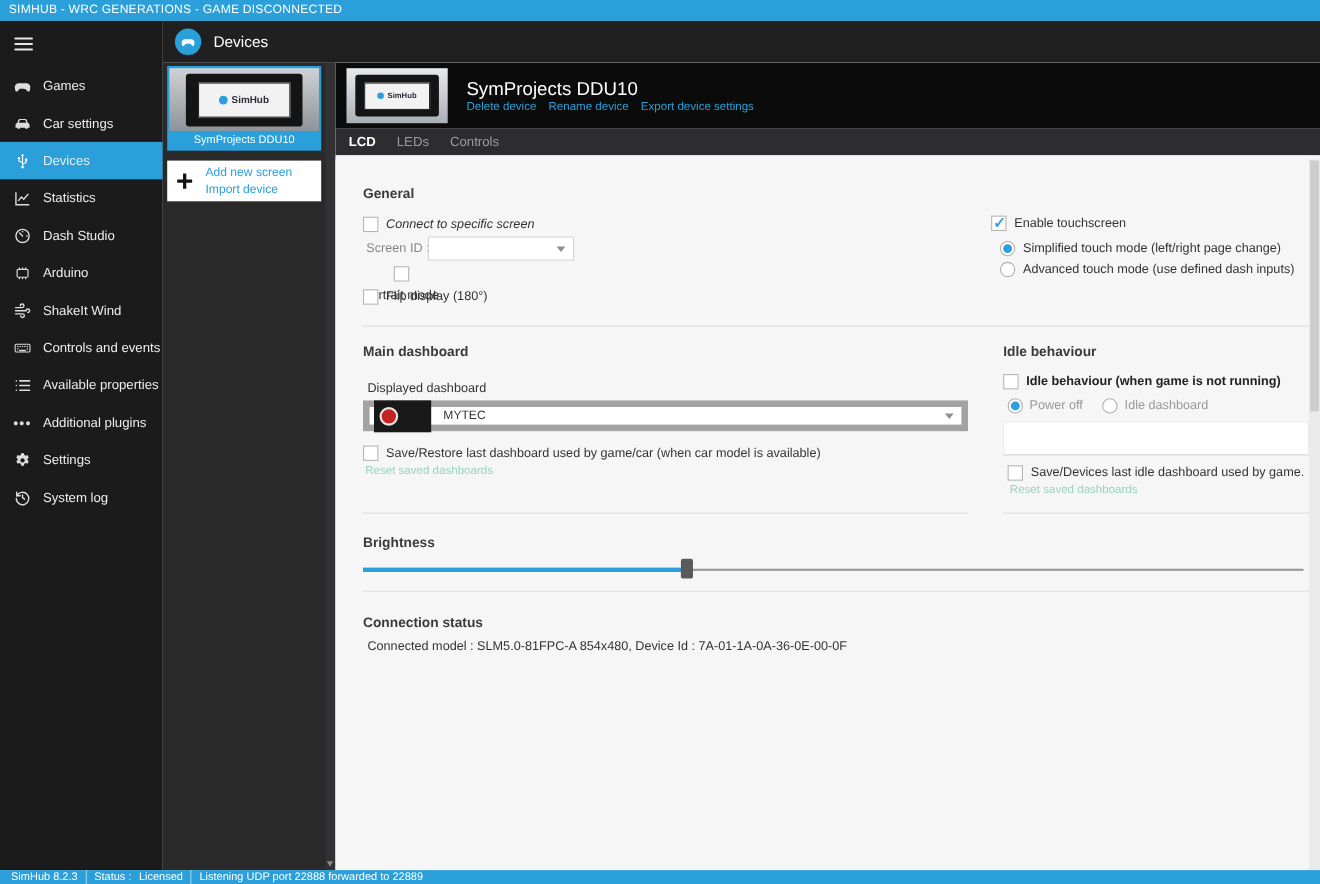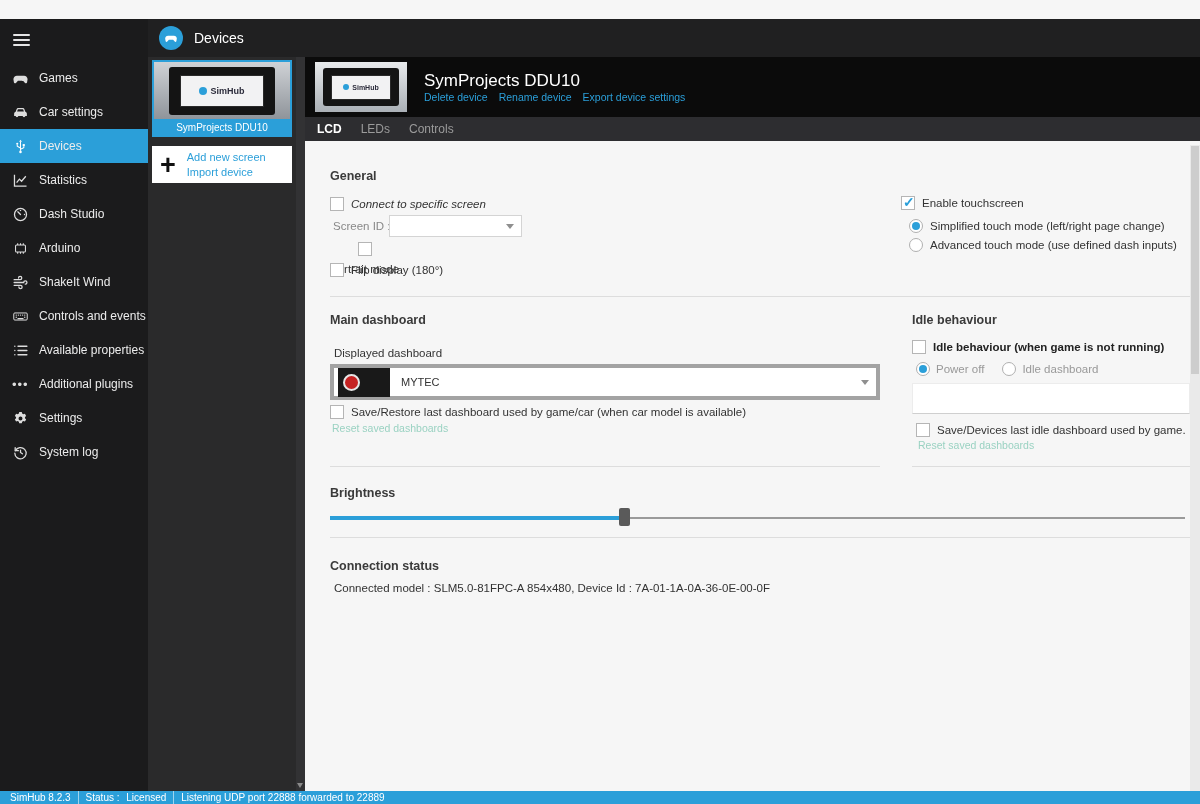--- a/index.html
+++ b/index.html
@@ -95,21 +95,21 @@
     position:relative;flex:none;cursor:pointer;}
   .check.checked::after{content:"✓";position:absolute;left:1px;top:-3px;font-size:14px;font-weight:bold;color:var(--accent);}
   .radio{width:14px;height:14px;border-radius:50%;background:#fff;border:1px solid #b0b0b0;box-sizing:border-box;
     position:relative;flex:none;cursor:pointer;}
   .radio.sel::after{content:"";position:absolute;left:2px;top:2px;width:8px;height:8px;border-radius:50%;background:var(--accent);}
 
   .combo-sm{position:absolute;left:84px;top:70px;width:133px;height:22px;background:#fff;border:1px solid #d4d4d4;
     box-sizing:border-box;display:flex;align-items:center;}
   .caret{margin-left:auto;margin-right:7px;width:0;height:0;
     border-left:4px solid transparent;border-right:4px solid transparent;border-top:5px solid #8f8f8f;}
-  .combo-lg{position:absolute;left:25px;top:219px;width:550px;height:36px;background:#fff;border:4px solid #a3a3a3;
+  .combo-lg{position:absolute;left:25px;top:219px;width:550px;height:28px;background:#fff;border:6px solid #a3a3a3;
     box-sizing:border-box;display:flex;align-items:center;gap:11px;padding-left:4px;cursor:pointer;}
   .dash-thumb{width:52px;height:29px;background:#191919;display:flex;align-items:center;justify-content:flex-start;
     padding-left:5px;box-sizing:border-box;flex:none;}
   .dash-logo{width:17px;height:17px;border-radius:50%;background:#c52222;border:2px solid #e6e6e6;box-sizing:border-box;}
   .combo-label{font-size:11px;color:#333;}
   .idle-combo{position:absolute;left:607px;right:10px;top:238px;height:31px;background:#fff;
     border:1px solid #ececec;border-bottom:1px solid #cfcfcf;box-sizing:border-box;}
 
   .reset-link{position:absolute;font-size:10.5px;color:var(--reset);cursor:pointer;}
   .divider{position:absolute;height:1px;background:#ddd;}
@@ -122,20 +122,23 @@
   .conn-text{position:absolute;left:29px;top:437px;font-size:11.5px;color:var(--txt);}
 
   .vscroll{position:absolute;right:0;top:0;bottom:0;width:10px;background:#eaeaea;}
   .vthumb{position:absolute;right:1px;top:1px;width:8px;height:228px;background:#cdcdcd;}
 </style>
 </head>
 <body>
 
 <div class="app">
 
+  <div class="titlebar">
+    <span>SIMHUB - WRC GENERATIONS - GAME DISCONNECTED</span>
+  </div>
 
   <div class="sidebar">
     <div class="hamburger">
       <span class="hbars">
           <i></i>
           <i></i>
           <i></i>
         </span>
     </div>
     <div class="nav-item">

